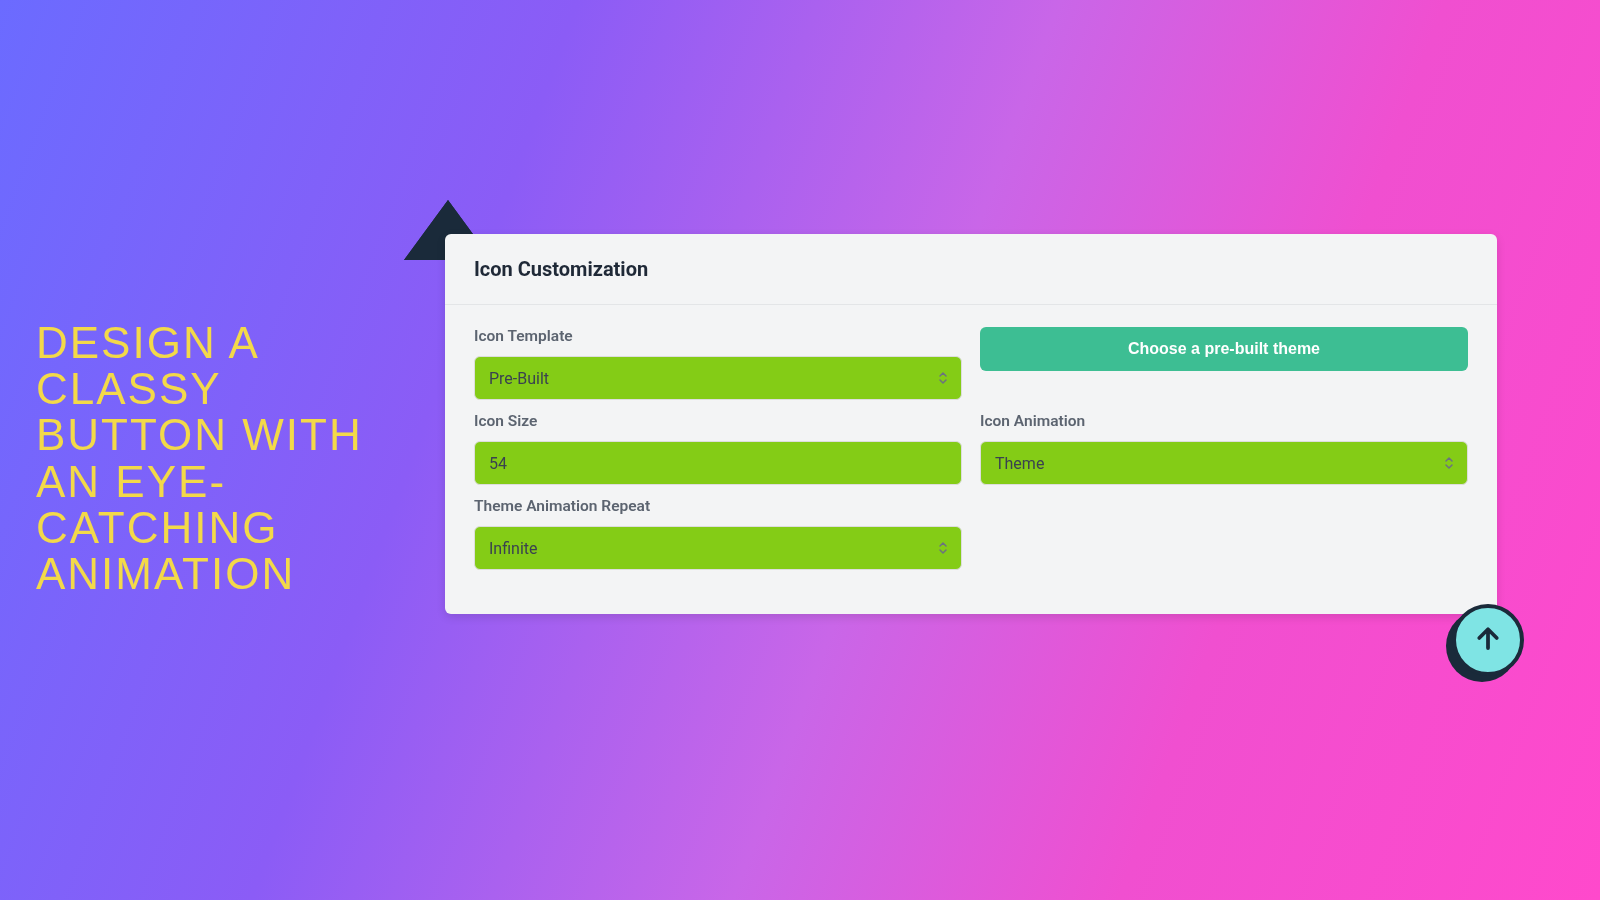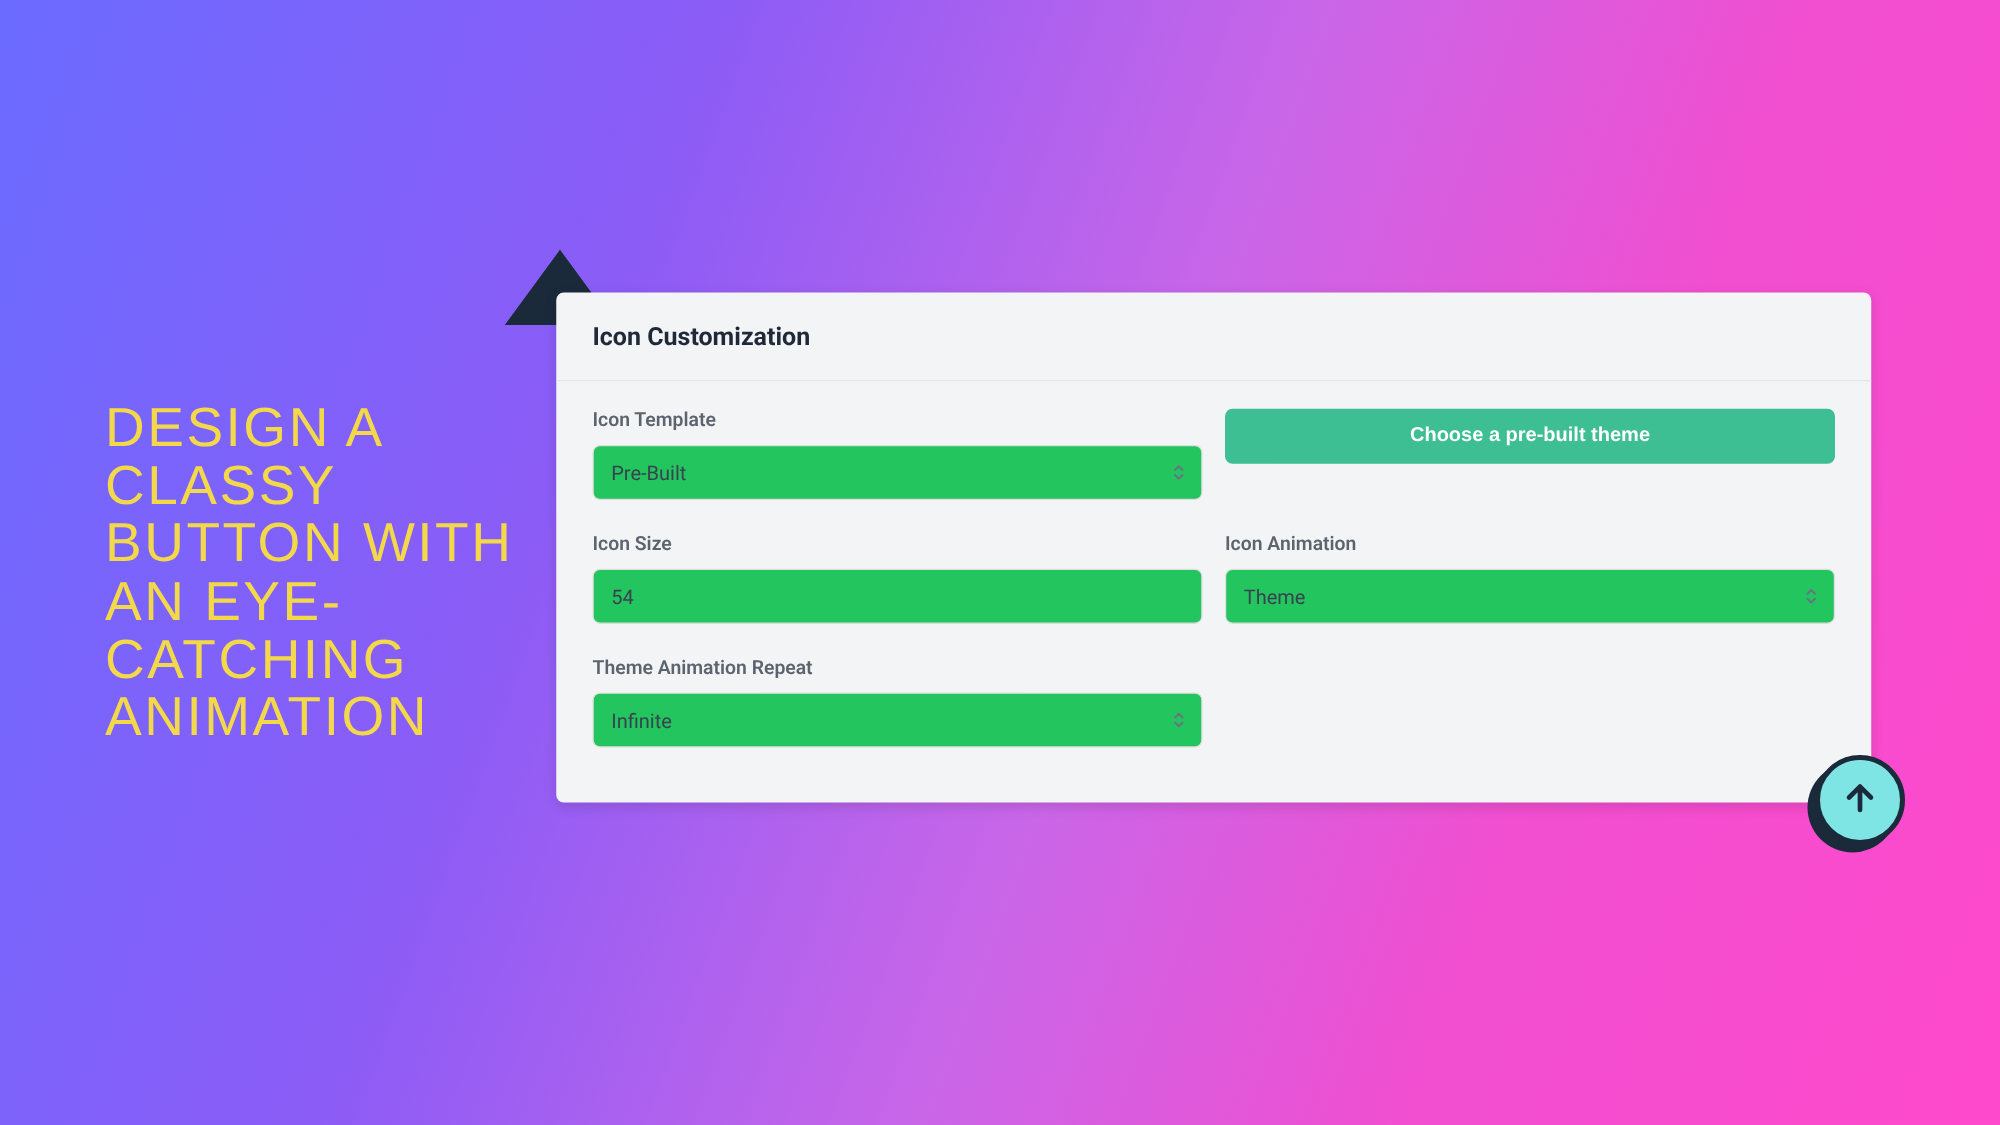--- a/index.html
+++ b/index.html
@@ -20,21 +20,20 @@
       left: 36px;
       top: 320px;
       width: 360px;
       color: #F3D949;
       font-size: 44px;
       font-weight: 400;
       line-height: 1.05;
       letter-spacing: 2px;
       font-family: "Arial Black", "Arial", sans-serif;
       text-transform: uppercase;
-      margin-left: 48px;
     }
     .triangle {
       position: absolute;
       left: 408px;
       top: 204px;
       width: 0;
       height: 0;
       border-left: 40px solid transparent;
       border-right: 40px solid transparent;
       border-bottom: 54px solid #F5A05B;
@@ -67,34 +66,34 @@
     }
     .panel-title {
       font-size: 20px;
       font-weight: 700;
       color: #1F2937;
     }
     .panel-body {
       padding: 22px 29px 44px 29px;
       display: grid;
       grid-template-columns: 1fr 1fr;
-      gap: 26px 18px;
+      gap: 12px 18px;
     }
     .form-group {
       display: flex;
       flex-direction: column;
     }
     .form-label {
       font-size: 15.5px;
       font-weight: 600;
       color: #5C6470;
       margin-bottom: 11px;
     }
     .form-control {
-      background: #22c55e;
+      background: #84cc16;
       border: 1px solid #ddd;
       border-radius: 6px;
       padding: 11px 14px;
       font-size: 16px;
       color: #3A4250;
       position: relative;
       height: 44px;
       display: flex;
       align-items: center;
       cursor: pointer;

